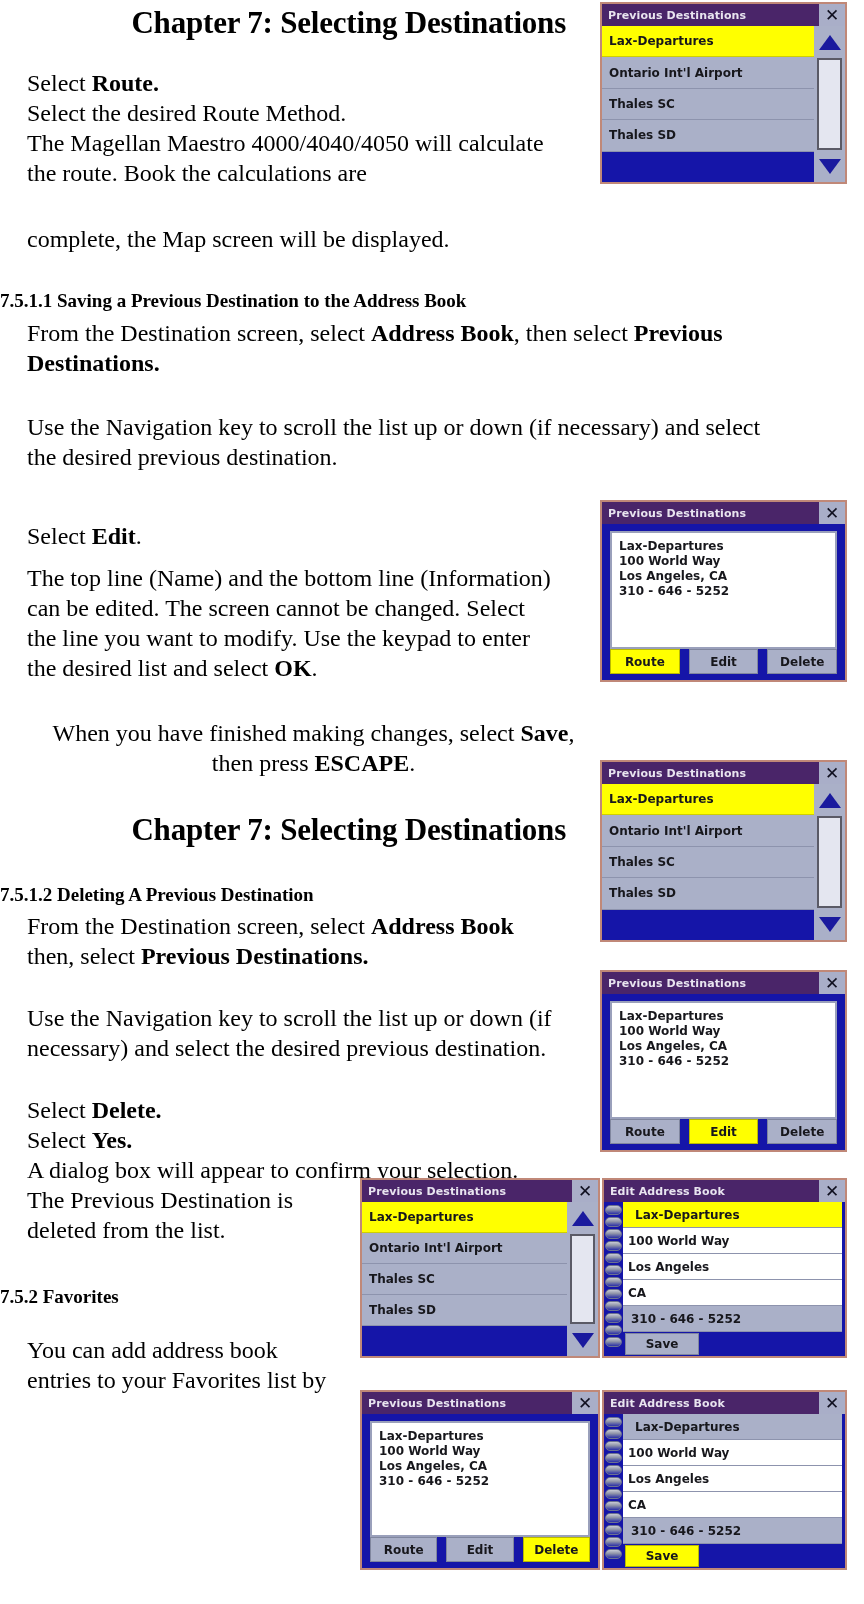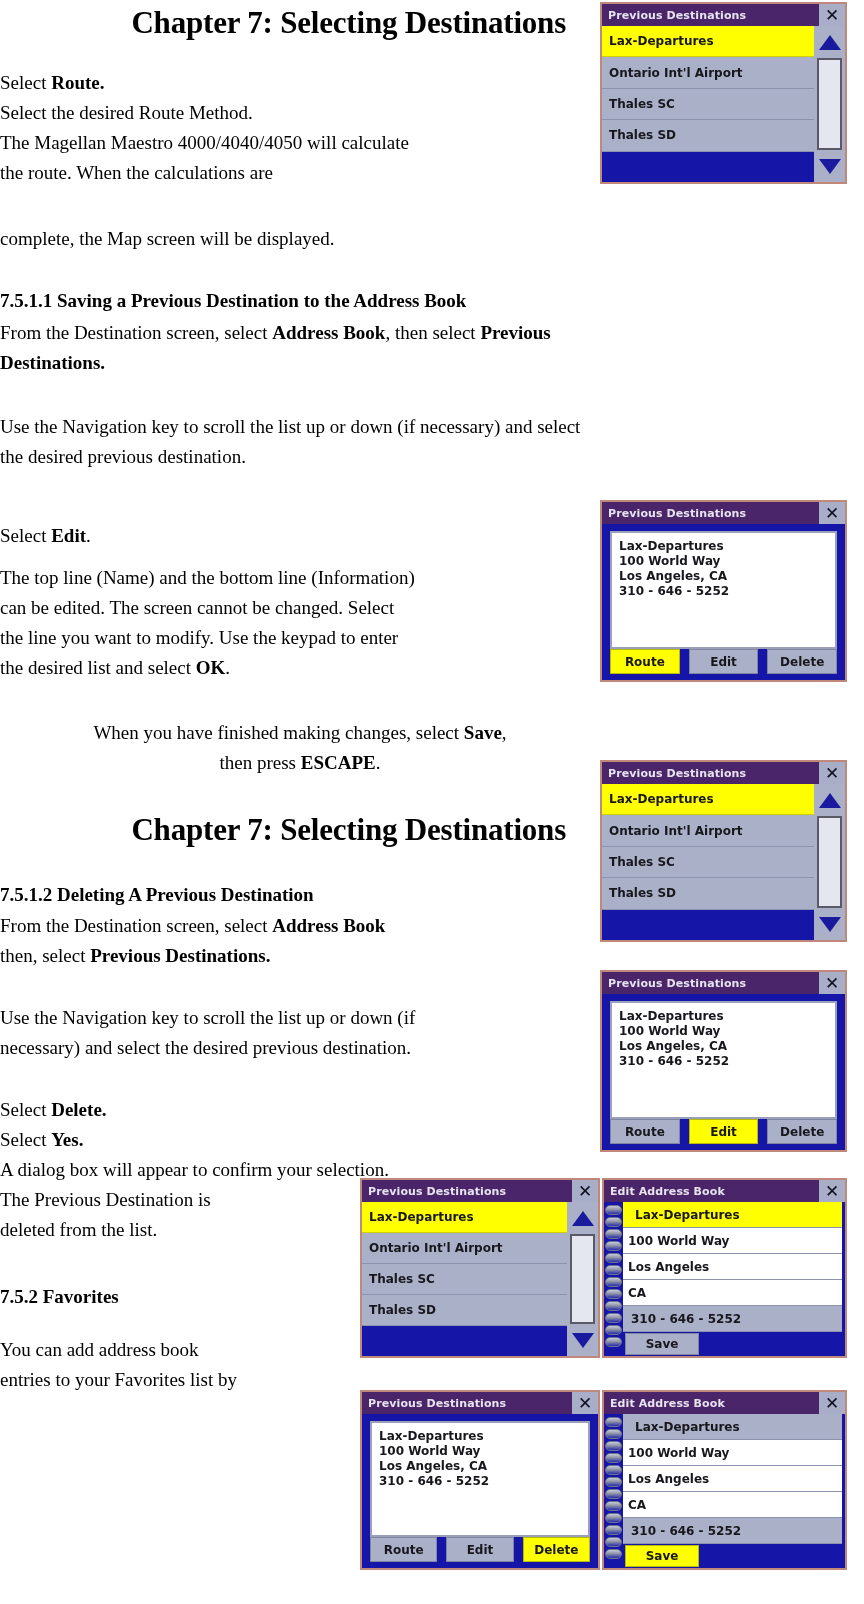--- a/index.html
+++ b/index.html
@@ -9,21 +9,21 @@
     color:#000;position:relative;overflow:hidden;
   }
   .page{position:relative;width:864px;height:1604px;}
 
   
   .doc{position:absolute;}
   h1.chapter{
     font-size:31px;font-weight:bold;text-align:right;margin:0;
     letter-spacing:-0.2px;
   }
-  .para{font-size:19px;line-height:30px;margin:0;}
+  .para{font-size:24px;line-height:30px;margin:0;padding-left:27px;}
   .para b{font-weight:bold;}
   h2.sect{font-size:19px;font-weight:bold;margin:0;line-height:30px;}
 
   
   .dev{
     position:absolute;
     background:#15169b;
     border:2px solid #c08878;
     box-sizing:border-box;
     font-family:"DejaVu Sans","Liberation Sans",sans-serif;
@@ -131,21 +131,21 @@
 <body>
 
 <div class="page">
 
   <h1 class="chapter doc" style="left:38px;top:5px;width:528px;">Chapter 7: Selecting Destinations</h1>
 
   <div class="doc" style="left:0px;top:68px;width:592px;">
     <p class="para"><span>Select </span><b>Route.</b></p>
     <p class="para">Select the desired Route Method.</p>
     <p class="para">The Magellan Maestro 4000/4040/4050 will calculate</p>
-    <p class="para">the route. When the calculations are</p>
+    <p class="para">the route. Book the calculations are</p>
   </div>
 
   <p class="para doc" style="left:0px;top:224px;width:592px;">complete, the Map screen will be displayed.</p>
 
   <h2 class="sect doc" style="left:0px;top:286px;width:700px;">7.5.1.1 Saving a Previous Destination to the Address Book</h2>
 
   <div class="doc" style="left:0px;top:318px;width:810px;">
     <p class="para"><span>From the Destination screen, select </span><b>Address Book</b><span>, then select </span><b>Previous</b></p>
     <p class="para"><b>Destinations.</b></p>
   </div>

